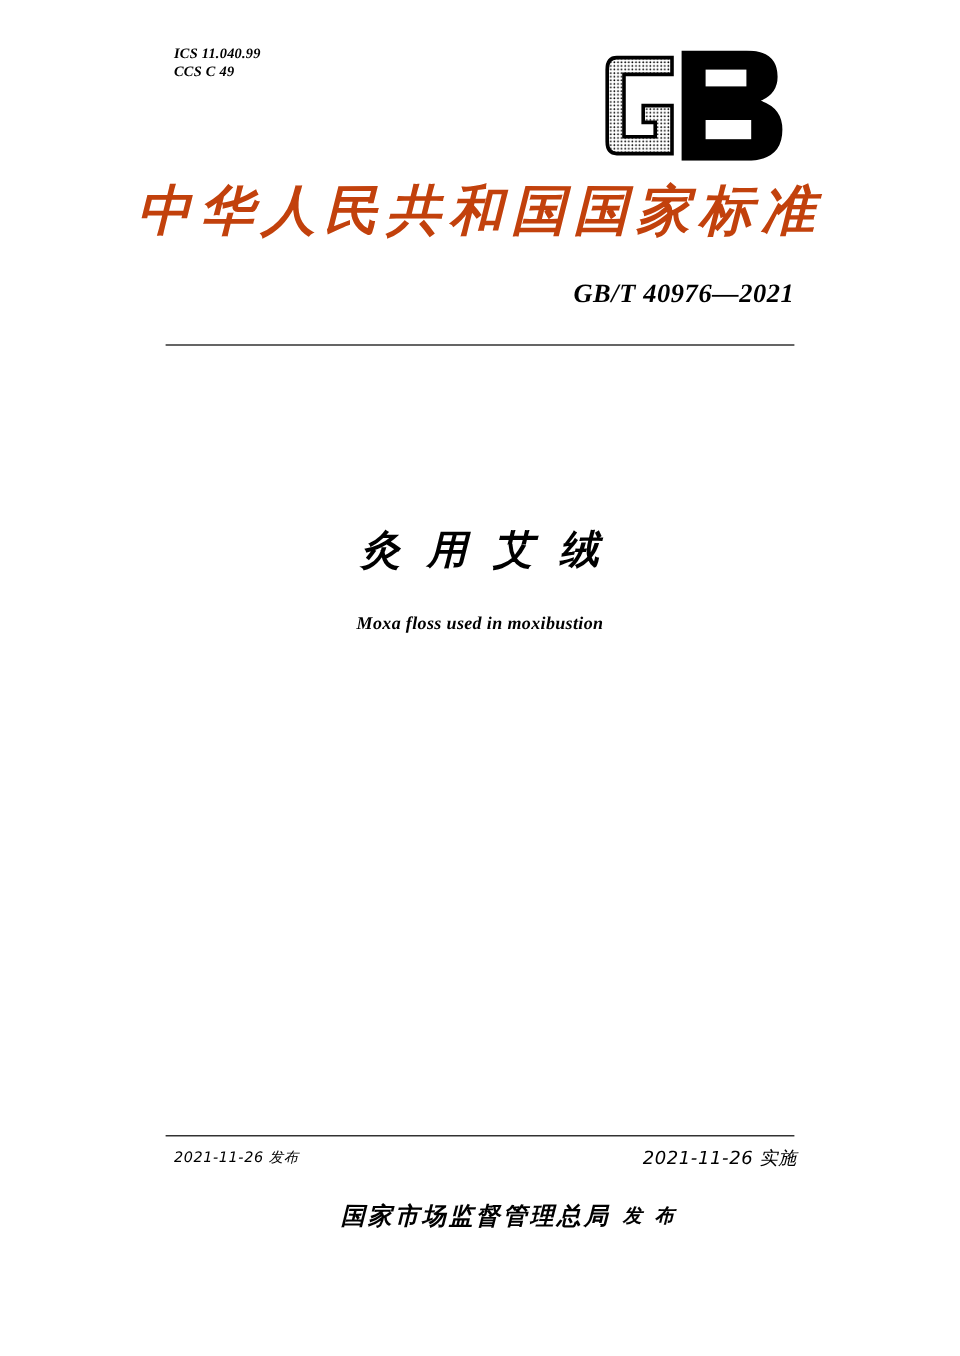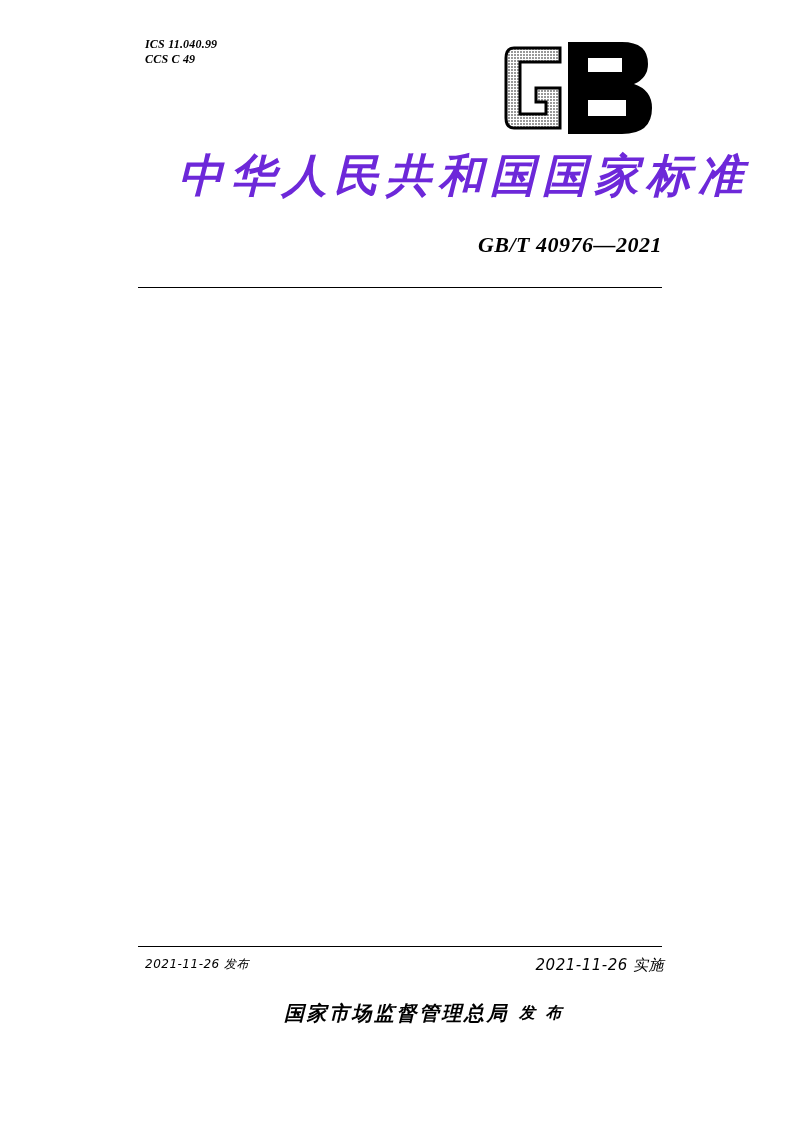--- a/index.html
+++ b/index.html
@@ -43,27 +43,27 @@
     height: 92px;
   }
   .gb-logo svg { display: block; width: 100%; height: 100%; }
 
   
   .std-title {
     position: absolute;
     left: 0;
     right: 0;
     top: 142px;
-    text-align: right;
+    text-align: center;
     font-family: "DejaVu Serif", "Liberation Serif", serif;
     font-weight: bold;
     font-size: 45px;
     letter-spacing: 7px;
     white-space: nowrap;
-    color: #6d28d9;
+    color: #c2410c;
   }
 
   
   .std-number {
     position: absolute;
     right: 88px;
     top: 228px;
     font-family: "Liberation Serif", serif;
     font-weight: bold;
     font-size: 22px;
@@ -186,20 +186,22 @@
       <path d="M58 6 L58 86" stroke="#ffffff" stroke-width="0"></path>
     </svg>
   </div>
 
   <div class="std-title">中华人民共和国国家标准</div>
 
   <div class="std-number">GB/T 40976—2021</div>
 
   <div class="rule-top"></div>
 
+  <div class="subject-cn">灸用艾绒</div>
+  <div class="subject-en">Moxa floss used in moxibustion</div>
 
   <div class="rule-bottom"></div>
 
   <div class="date-issue">2021-11-26 发布</div>
   <div class="date-impl">2021-11-26 实施</div>
 
   <div class="publisher">
     <div class="publisher-names">
       <div>国家市场监督管理总局</div>
     </div>

